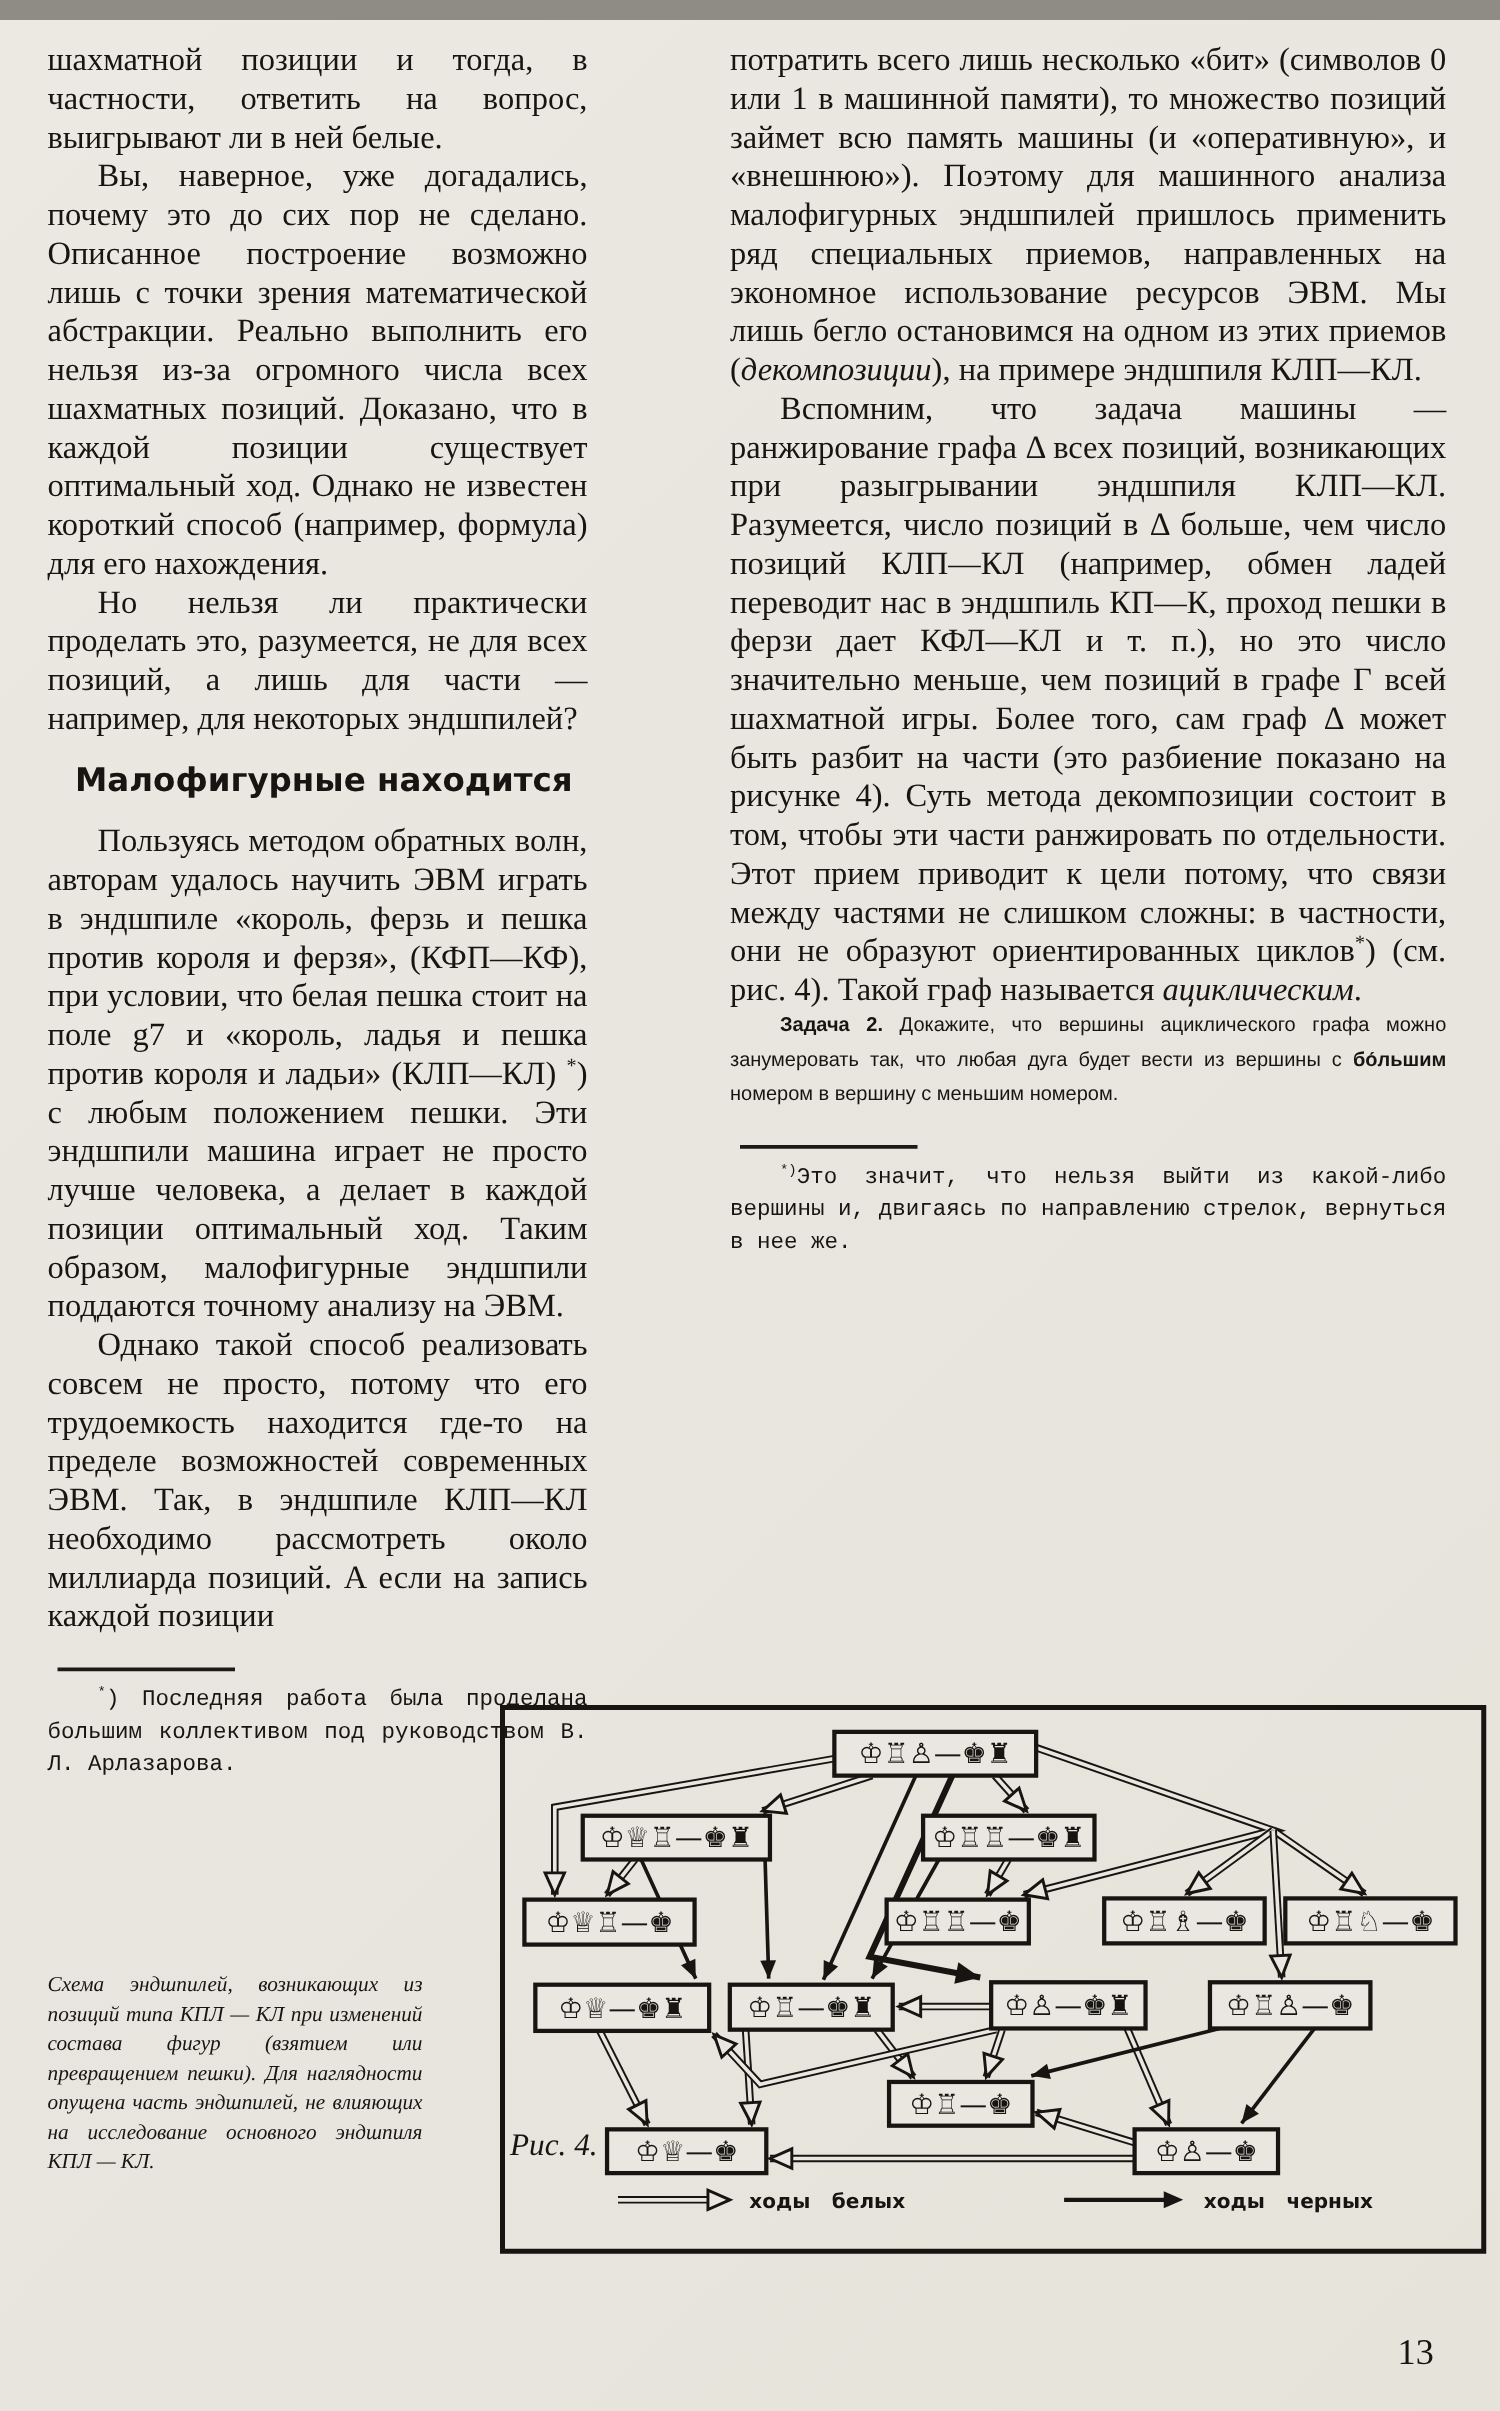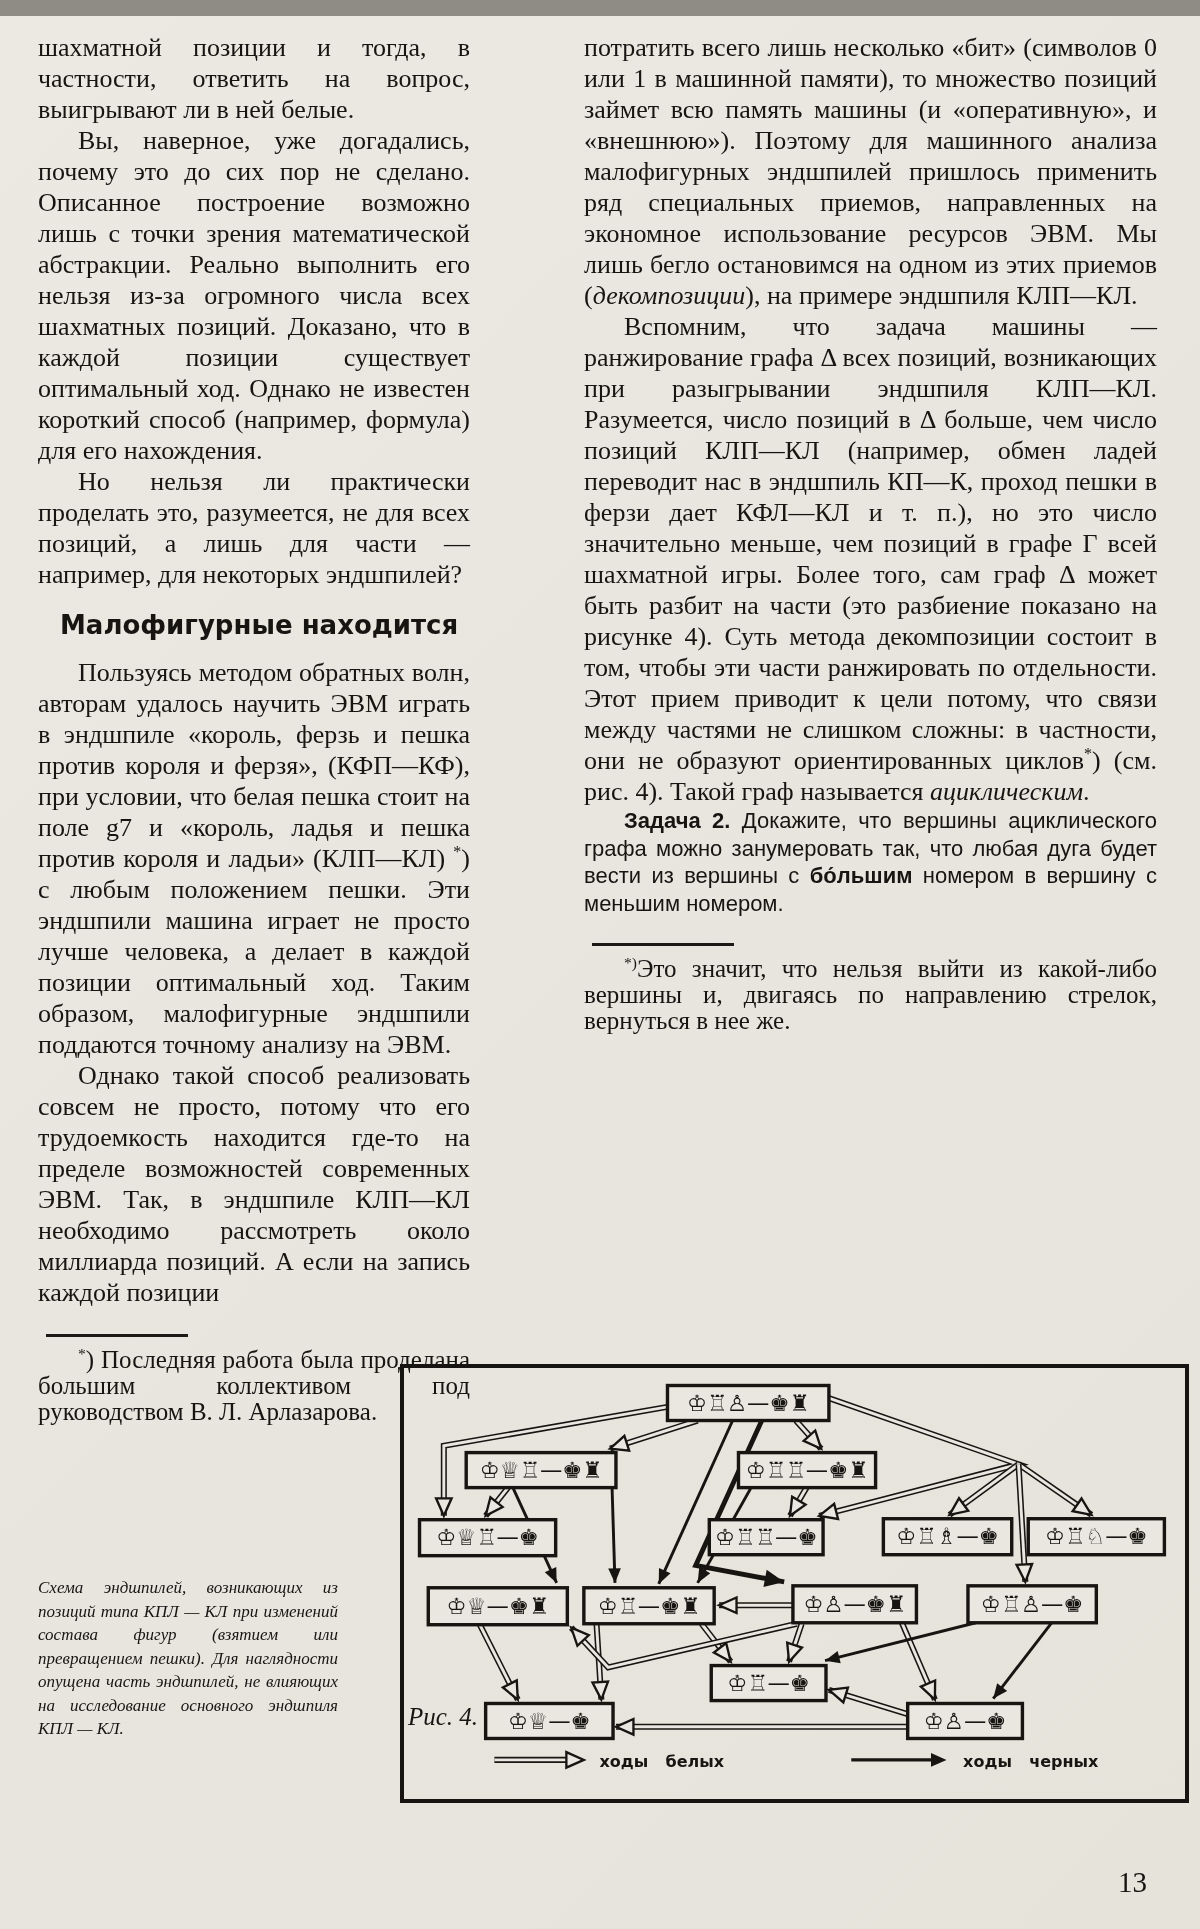--- a/index.html
+++ b/index.html
@@ -12,26 +12,26 @@
   .column{position:absolute;top:16px;font-size:26px;line-height:31px;text-align:justify;}
   .col-left{left:38px;width:432px;}
   .col-right{left:584px;width:573px;}
   .column p{margin:0;text-indent:40px;}
   .cont > p:first-child{text-indent:0;}
   .section-heading{
     font-family:"DejaVu Sans", sans-serif;font-weight:bold;font-size:26px;
     margin:20px 0 16px 22px;text-align:left;
   }
   .task{
-    font-family:"Liberation Sans", sans-serif;font-size:22px;line-height:27.5px;
+    font-family:"Liberation Sans", sans-serif;font-size:16px;line-height:27.5px;
     margin:16px 0 18px 0;text-align:justify;text-indent:38px;
   }
   .footnote-rule{border:none;border-top:3px solid #1c1a17;width:142px;margin:26px 0 10px 8px;}
   .footnote{
-    font-family:Liberation Serif, serif;font-size:25px;line-height:26px;
+    font-family:Liberation Mono, monospace;font-size:18px;line-height:26px;
     text-align:justify;text-indent:34px;margin:0;
   }
   sup{font-size:0.62em;vertical-align:super;line-height:0;}
   .figure-frame{
     position:absolute;left:400px;top:1348px;width:781px;height:431px;
     border:4px solid #171512;background:transparent;
   }
   .figure-caption{
     position:absolute;left:38px;top:1560px;width:300px;
     font-style:italic;font-size:17px;line-height:23.5px;text-align:justify;

